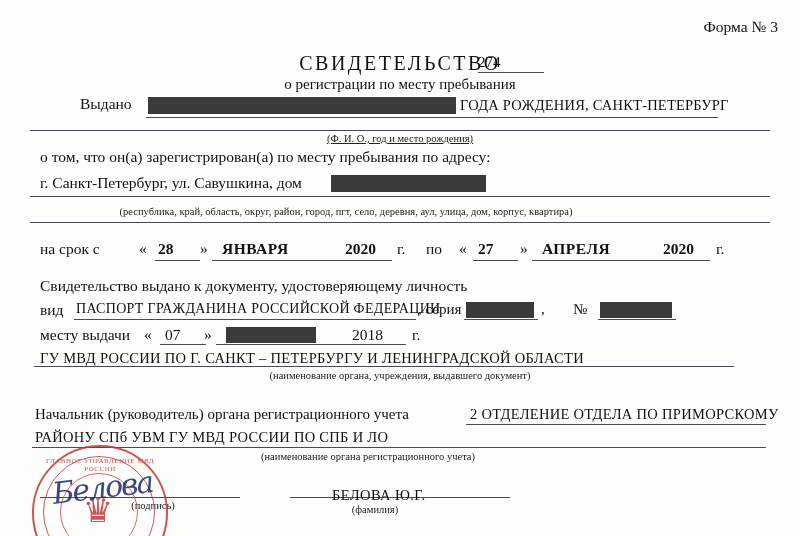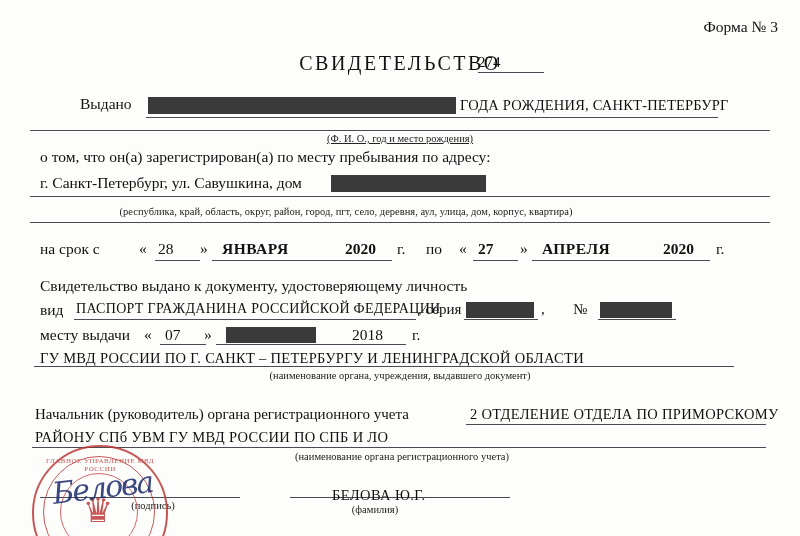--- a/index.html
+++ b/index.html
@@ -97,21 +97,21 @@
     top: 175px;
     left: 331px;
     width: 155px;
     height: 17px;
   }
   .cap2 { position: absolute; top: 206px; left: 0; width: 692px; }
 
   .term { top: 240px; font-size: 15.5px; }
   .term-lbl { left: 40px; }
   .q1 { left: 139px; }
-  .d1 { left: 158px; font-weight: normal; }
+  .d1 { left: 158px; font-weight: bold; }
   .q2 { left: 200px; }
   .m1 { left: 222px; font-weight: bold; letter-spacing: 0.5px; }
   .y1 { left: 345px; font-weight: bold; }
   .g1 { left: 397px; }
   .po { left: 426px; }
   .q3 { left: 459px; }
   .d2 { left: 478px; font-weight: bold; }
   .q4 { left: 520px; }
   .m2 { left: 542px; font-weight: bold; letter-spacing: 0.5px; }
   .y2 { left: 663px; font-weight: bold; }
@@ -133,21 +133,21 @@
   .redact-month { position: absolute; top: 327px; left: 226px; width: 90px; height: 16px; }
   .date-y { top: 326px; left: 352px; font-size: 15.5px; }
   .date-g { top: 326px; left: 412px; font-size: 15.5px; }
 
   .organ { top: 350px; left: 40px; font-size: 14.5px; letter-spacing: 0.3px; }
   .cap3 { position: absolute; top: 370px; left: 0; width: 800px; }
 
   .chief { top: 406px; left: 35px; font-size: 15px; }
   .chief-val { top: 406px; left: 470px; font-size: 14.5px; letter-spacing: 0.3px; }
   .chief-val2 { top: 429px; left: 35px; font-size: 14.5px; letter-spacing: 0.3px; }
-  .cap4 { position: absolute; top: 451px; left: 0; width: 736px; padding-left: 34px; }
+  .cap4 { position: absolute; top: 451px; left: 0; width: 736px; }
 
   .sign-caption { position: absolute; top: 500px; left: 88px; width: 130px; }
   .fam { position: absolute; top: 487px; left: 332px; font-size: 14.5px; letter-spacing: 0.4px; }
   .fam-caption { position: absolute; top: 504px; left: 300px; width: 150px; }
 
   
   .stamp {
     position: absolute;
     left: 32px;
     top: 445px;
@@ -211,20 +211,21 @@
 <body>
 
 <div class="page">
 
   <div class="abs form-no">Форма № 3</div>
 
   <div class="abs title">СВИДЕТЕЛЬСТВО</div>
   <div class="title-num">274</div>
   <div class="line" style="left:478px; top:72px; width:66px;"></div>
 
+  <div class="abs subtitle">о регистрации по месту пребывания</div>
 
   <div class="abs row-issued lbl">Выдано</div>
   <div class="redact redact-name"></div>
   <div class="issued-tail">ГОДА РОЖДЕНИЯ, САНКТ-ПЕТЕРБУРГ</div>
   <div class="line" style="left:146px; top:117px; width:572px;"></div>
 
   <div class="abs cap1 caption">(Ф. И. О., год и место рождения)</div>
   <div class="line" style="left:30px; top:130px; width:740px;"></div>
 
   <div class="abs row-addr lbl">г. Санкт-Петербург, ул. Савушкина, дом</div>

